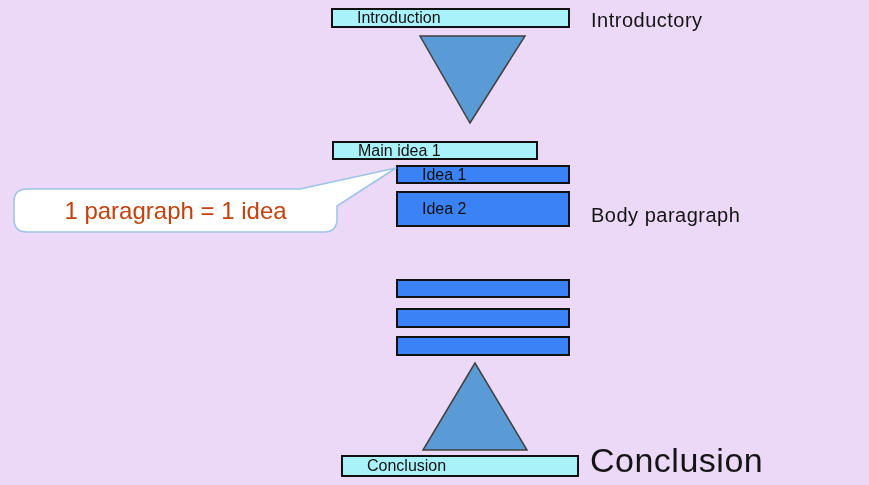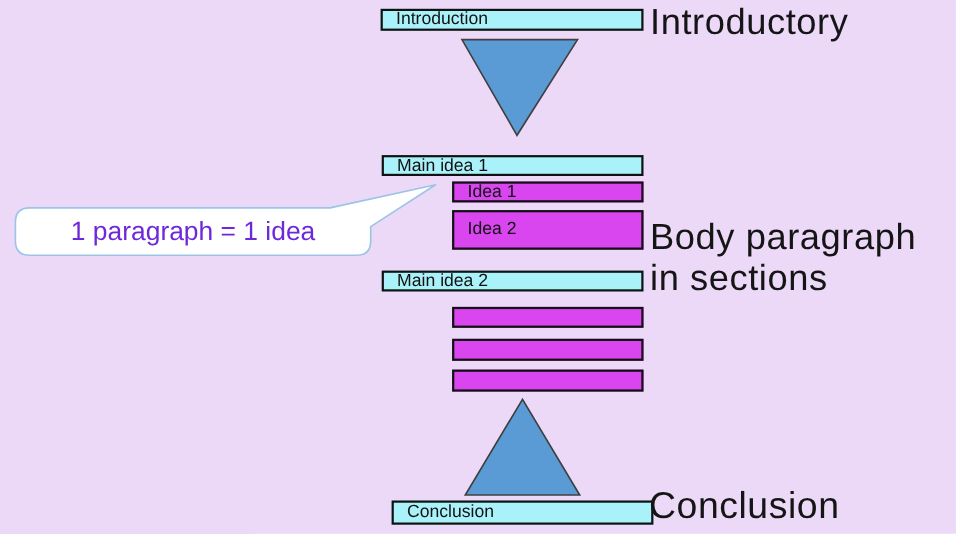--- a/index.html
+++ b/index.html
@@ -13,32 +13,31 @@
     height: 485px;
     background: #ecd9f8;
     overflow: hidden;
   }
   .box {
     position: absolute;
     box-sizing: border-box;
     border: 2px solid #111111;
     display: flex;
     align-items: center;
-    padding-left: 12px;
+    padding-left: 24px;
     font-size: 16px;
     color: #111111;
     white-space: nowrap;
     overflow: visible;
-    margin-left: 15px;
   }
   .cyan  { background: #aaf2fa; }
-  .orange { background: #d946ef; }
+  .orange { background: #3b82f6; }
 
   .box-intro      { left: 331px; top: 8px;   width: 239px; height: 20px; }
-  .box-main1      { left: 332px; top: 141px; width: 238px; height: 19px; }
+  .box-main1      { left: 332px; top: 141px; width: 206px; height: 19px; }
   .box-idea1      { left: 396px; top: 165px; width: 174px; height: 19px; }
   .box-idea2      { left: 396px; top: 191px; width: 174px; height: 36px; }
   .box-idea3      { left: 396px; top: 217px; width: 174px; height: 20px; }
   .box-main2      { left: 332px; top: 246px; width: 238px; height: 19px; }
   .box-empty1     { left: 396px; top: 279px; width: 174px; height: 19px; }
   .box-empty2     { left: 396px; top: 308px; width: 174px; height: 20px; }
   .box-empty3     { left: 396px; top: 336px; width: 174px; height: 20px; }
   .box-conclusion { left: 341px; top: 455px; width: 238px; height: 22px; }
 
   .triangle-svg { position: absolute; }
@@ -47,28 +46,28 @@
 
   #callout-svg { position: absolute; left: 10px; top: 160px; width: 395px; height: 80px; }
   #callout-text {
     position: absolute;
     left: 14px; top: 189px;
     width: 323px; height: 43px;
     display: flex;
     align-items: center;
     justify-content: center;
     font-size: 24px;
-    color: #6d28d9;
+    color: #c2410c;
     white-space: nowrap;
   }
 
   .side-label {
     position: absolute;
     color: #151515;
-    font-size: 33px;
+    font-size: 20px;
     line-height: 38px;
     letter-spacing: 0.5px;
     white-space: nowrap;
   }
   #label-introductory { left: 591px; top: 1px; }
   #label-body         { left: 591px; top: 196px; }
   #label-conclusion   { left: 590px; top: 440px; font-size: 34px; line-height: 40px; }
 </style>
 </head>
 <body>
@@ -87,23 +86,20 @@
     <span>Main idea 1</span>
   </div>
 
   <div class="box orange box-idea1">
     <span>Idea 1</span>
   </div>
   <div class="box orange box-idea2">
     <span>Idea 2</span>
   </div>
 
-  <div class="box cyan box-main2">
-    <span>Main idea 2</span>
-  </div>
 
   <div class="box orange box-empty1"></div>
   <div class="box orange box-empty2"></div>
   <div class="box orange box-empty3"></div>
 
   <svg id="up-triangle" class="triangle-svg" viewBox="0 0 120 100">
     <polygon points="60,8 8,95 112,95" fill="#5b9bd5" stroke="#404040" stroke-width="1.5"></polygon>
   </svg>
 
   <div class="box cyan box-conclusion">
@@ -114,18 +110,17 @@
     <path d="M 17 29 H 290 L 386 8 L 327 46 V 59 Q 327 72 314 72 H 17 Q 4 72 4 59 V 42 Q 4 29 17 29 Z" fill="#ffffff" stroke="#9dc3e6" stroke-width="1.5" stroke-linejoin="round"></path>
   </svg>
   <div id="callout-text">1 paragraph = 1 idea</div>
 
   <div id="label-introductory" class="side-label">
     <div>Introductory</div>
   </div>
 
   <div id="label-body" class="side-label">
     <div>Body paragraph</div>
-    <div>in sections</div>
   </div>
 
   <div id="label-conclusion" class="side-label">Conclusion</div>
 
 </div>
 
 </body></html>

